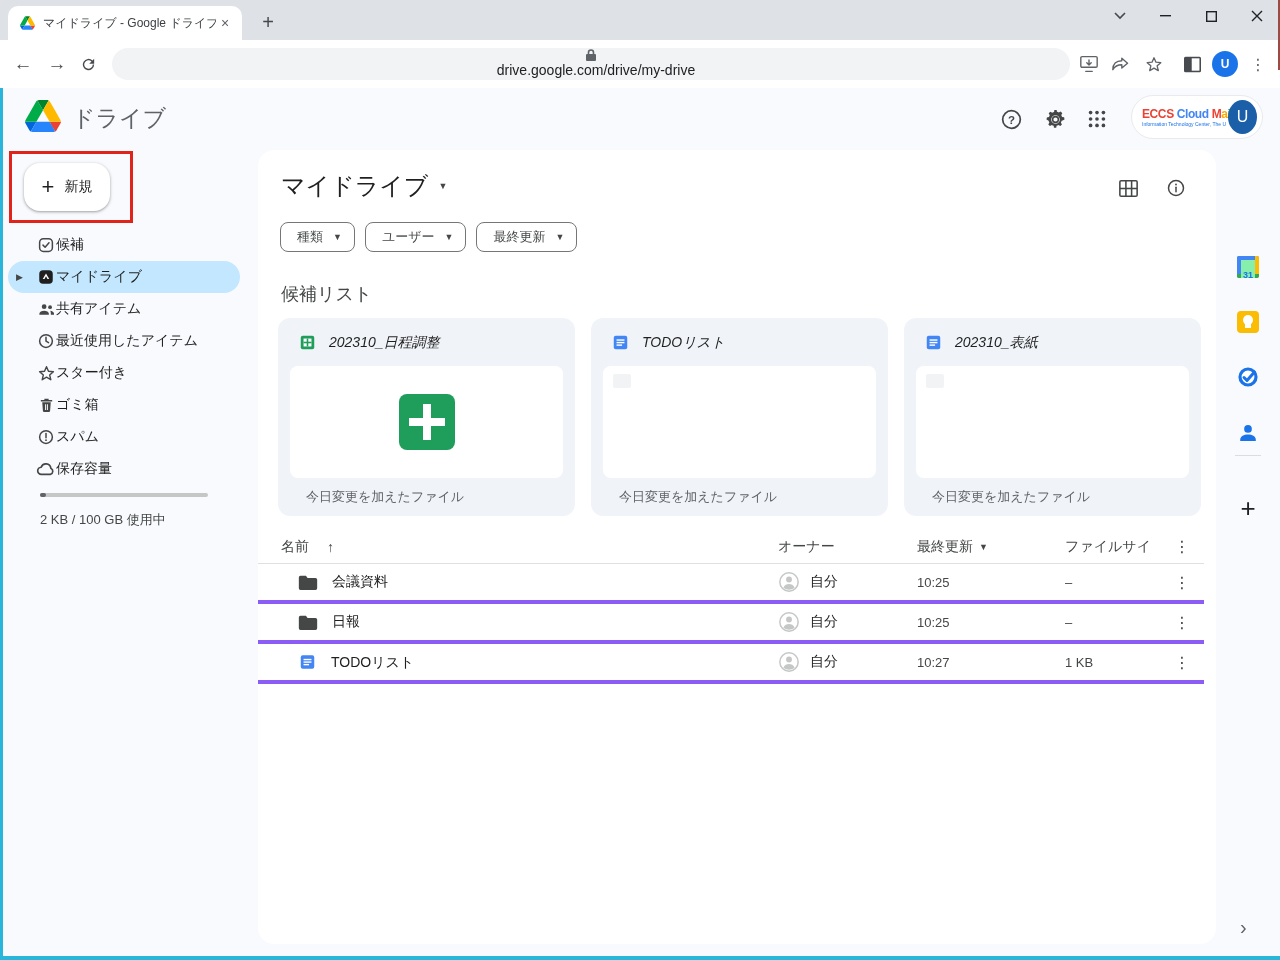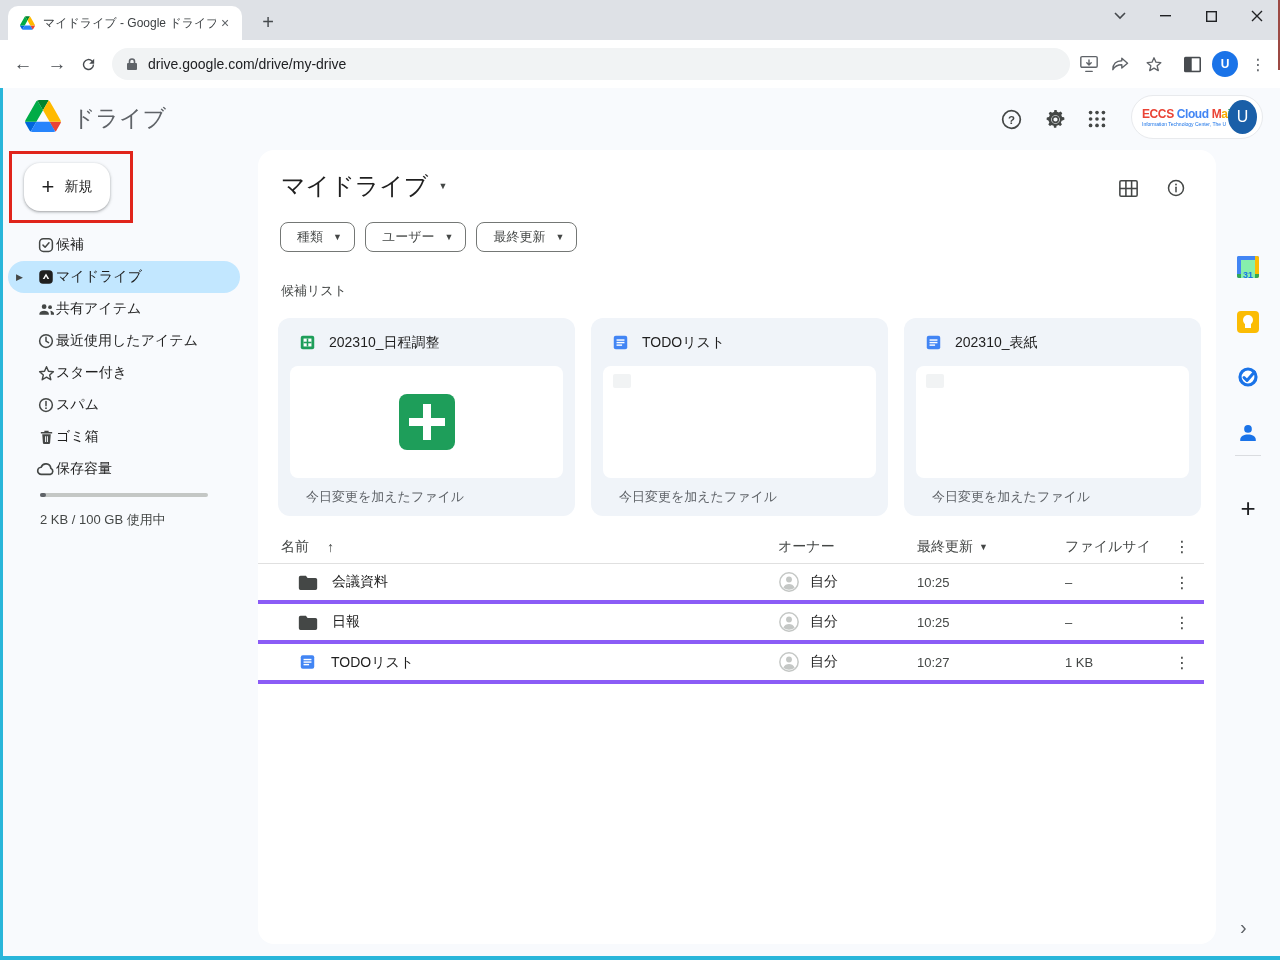--- a/index.html
+++ b/index.html
@@ -11,21 +11,21 @@
   .tab { position:absolute; left:8px; top:6px; width:234px; height:34px; background:#fff; border-radius:10px 10px 0 0; display:flex; align-items:center; padding:0 8px 0 12px; }
   .tab-title { font-size:12px; color:#3c4043; white-space:nowrap; overflow:hidden; flex:1; margin-left:8px; }
   .tab-close { width:18px; height:18px; border-radius:50%; display:flex; align-items:center; justify-content:center; font-size:14px; color:#5f6368; }
   .newtab-btn { position:absolute; left:254px; top:8px; width:28px; height:28px; display:flex; align-items:center; justify-content:center; font-size:20px; color:#45494d; }
   .win-controls { position:absolute; right:0; top:0; height:32px; display:flex; }
   .win-btn { width:46px; height:32px; display:flex; align-items:center; justify-content:center; color:#202124; font-size:13px; }
   .tabsearch { position:absolute; right:140px; top:0; width:40px; height:32px; display:flex; align-items:center; justify-content:center; }
 
   .toolbar { position:absolute; left:0; top:40px; width:1280px; height:48px; background:#fff; }
   .nav-ic { position:absolute; top:50%; transform:translateY(-50%); width:28px; height:28px; display:flex; align-items:center; justify-content:center; color:#474b4f; font-size:19px; }
-  .urlbar { position:absolute; left:112px; top:8px; width:958px; height:32px; background:#f1f3f4; border-radius:16px; display:flex; align-items:center; padding:0 14px; }
+  .urlbar { position:absolute; left:112px; top:8px; width:958px; height:32px; background:#f1f3f4; border-radius:16px; display:flex; align-items:center; padding:0 14px;flex-direction:column; }
   .url-text { font-size:14px; color:#202124; margin-left:10px; }
   .tb-right-ic { position:absolute; top:50%; transform:translateY(-50%); width:24px; height:24px; display:flex; align-items:center; justify-content:center; color:#5f6368; }
   .chrome-avatar { position:absolute; left:1212px; top:11px; width:26px; height:26px; border-radius:50%; background:#1a73e8; color:#fff; font-size:12px; font-weight:700; display:flex; align-items:center; justify-content:center; }
 
   
   .app { position:absolute; left:0; top:88px; width:1280px; height:872px; background:#f8fafd; }
   .drive-logo { position:absolute; left:25px; top:12px; }
   .drive-name { position:absolute; left:72px; top:15px; font-size:23px; color:#5f6368; }
   .searchbar { position:absolute; left:260px; top:9px; width:700px; height:40px; background:#e9eef6; border-radius:20px; display:flex; align-items:center; padding:0 16px; }
   .search-text { font-size:15px; color:#3c4043; margin-left:14px; flex:1; }
@@ -49,25 +49,25 @@
   .storage-used { width:6px; height:4px; background:#5f6368; border-radius:2px; }
   .storage-text { position:absolute; left:40px; top:423px; font-size:13px; color:#444746; }
 
   
   .content { position:absolute; left:258px; top:62px; width:958px; height:794px; background:#fff; border-radius:16px; }
   .page-title { position:absolute; left:23px; top:20px; font-size:24px; color:#1f1f1f; display:flex; align-items:center; gap:10px; }
   .caret { font-size:9px; color:#444746; }
   .view-ic { position:absolute; top:24px; width:28px; height:28px; display:flex; align-items:center; justify-content:center; color:#444746; }
   .chips { position:absolute; left:22px; top:72px; display:flex; gap:10px; }
   .chip { height:30px; border:1px solid #747775; border-radius:8px; display:flex; align-items:center; gap:10px; padding:0 12px 0 16px; font-size:13px; color:#444746; }
-  .sugg-head { position:absolute; left:23px; top:132px; font-size:13px; color:#444746; }
+  .sugg-head { position:absolute; left:23px; top:132px; font-size:18px; color:#444746; }
   .cards { position:absolute; left:20px; top:168px; display:flex; gap:16px; }
   .card { width:297px; height:198px; background:#f0f4f9; border-radius:12px; position:relative; }
   .card-head { position:absolute; left:20px; top:15px; display:flex; align-items:center; gap:12px; }
-  .card-title { font-size:14px; color:#1f1f1f; }
+  .card-title { font-size:14px; color:#1f1f1f;font-style:italic; }
   .card-preview { position:absolute; left:12px; top:48px; width:273px; height:112px; background:#fff; border-radius:8px; display:flex; align-items:center; justify-content:center; }
   .card-caption { position:absolute; left:28px; top:170px; font-size:13px; color:#5f6368; }
   .sheets-big { width:56px; height:56px; background:#1e9e5a; border-radius:8px; position:relative; }
   .sheets-big::before { content:""; position:absolute; left:24px; top:10px; width:8px; height:36px; background:#fff; }
   .sheets-big::after { content:""; position:absolute; left:10px; top:24px; width:36px; height:8px; background:#fff; }
   .ghost-thumb { position:absolute; left:10px; top:8px; width:18px; height:14px; background:#f1f3f4; border-radius:2px; }
 
   
   .tbl-header { position:absolute; left:0px; top:380px; width:946px; height:34px; border-bottom:1px solid #e0e0e0; font-size:14px; color:#444746; }
   .tbl-row { position:absolute; left:0px; width:946px; height:40px; border-bottom:4px solid #8b5cf6; font-size:14px; color:#1f1f1f; }
@@ -293,36 +293,36 @@
     <div class="nav-item">
       <span class="nav-ic2">
         <svg width="19" height="19" viewBox="0 0 24 24" fill="none" stroke="#444746" stroke-width="1.8">
             <path d="M12 3.5l2.5 5.7 6.2.5-4.7 4.1 1.4 6.1-5.4-3.3-5.4 3.3 1.4-6.1-4.7-4.1 6.2-.5z" stroke-linejoin="round"></path>
           </svg>
       </span>
       <span class="nav-label">スター付き</span>
     </div>
     <div class="nav-item">
       <span class="nav-ic2">
+        <svg width="17" height="18" viewBox="0 0 24 24" fill="#444746">
+            <path d="M9 3h6v2h5v2H4V5h5z"></path>
+            <path d="M6 8h12l-.9 12.2a1.8 1.8 0 0 1-1.8 1.8H8.7a1.8 1.8 0 0 1-1.8-1.8z M10 11v8h1.4v-8zm2.6 0v8H14v-8z" fill-rule="evenodd"></path>
+          </svg>
+      </span>
+      <span class="nav-label">ゴミ箱</span>
+    </div>
+    <div class="nav-item">
+      <span class="nav-ic2">
         <svg width="18" height="18" viewBox="0 0 24 24" fill="none" stroke="#444746" stroke-width="2">
             <circle cx="12" cy="12" r="8.5"></circle>
             <line x1="12" y1="7.2" x2="12" y2="13" stroke-linecap="round"></line>
             <circle cx="12" cy="16.2" r="1.2" fill="#444746" stroke="none"></circle>
           </svg>
       </span>
       <span class="nav-label">スパム</span>
-    </div>
-    <div class="nav-item">
-      <span class="nav-ic2">
-        <svg width="17" height="18" viewBox="0 0 24 24" fill="#444746">
-            <path d="M9 3h6v2h5v2H4V5h5z"></path>
-            <path d="M6 8h12l-.9 12.2a1.8 1.8 0 0 1-1.8 1.8H8.7a1.8 1.8 0 0 1-1.8-1.8z M10 11v8h1.4v-8zm2.6 0v8H14v-8z" fill-rule="evenodd"></path>
-          </svg>
-      </span>
-      <span class="nav-label">ゴミ箱</span>
     </div>
     <div class="nav-item">
       <span class="nav-ic2">
         <svg width="20" height="16" viewBox="0 0 24 18" fill="none" stroke="#444746" stroke-width="2">
             <path d="M6.5 15.5a4.3 4.3 0 0 1-.3-8.6A6 6 0 0 1 17.8 8a4 4 0 0 1-.6 7.5z" stroke-linejoin="round"></path>
           </svg>
       </span>
       <span class="nav-label">保存容量</span>
     </div>
   </div>

